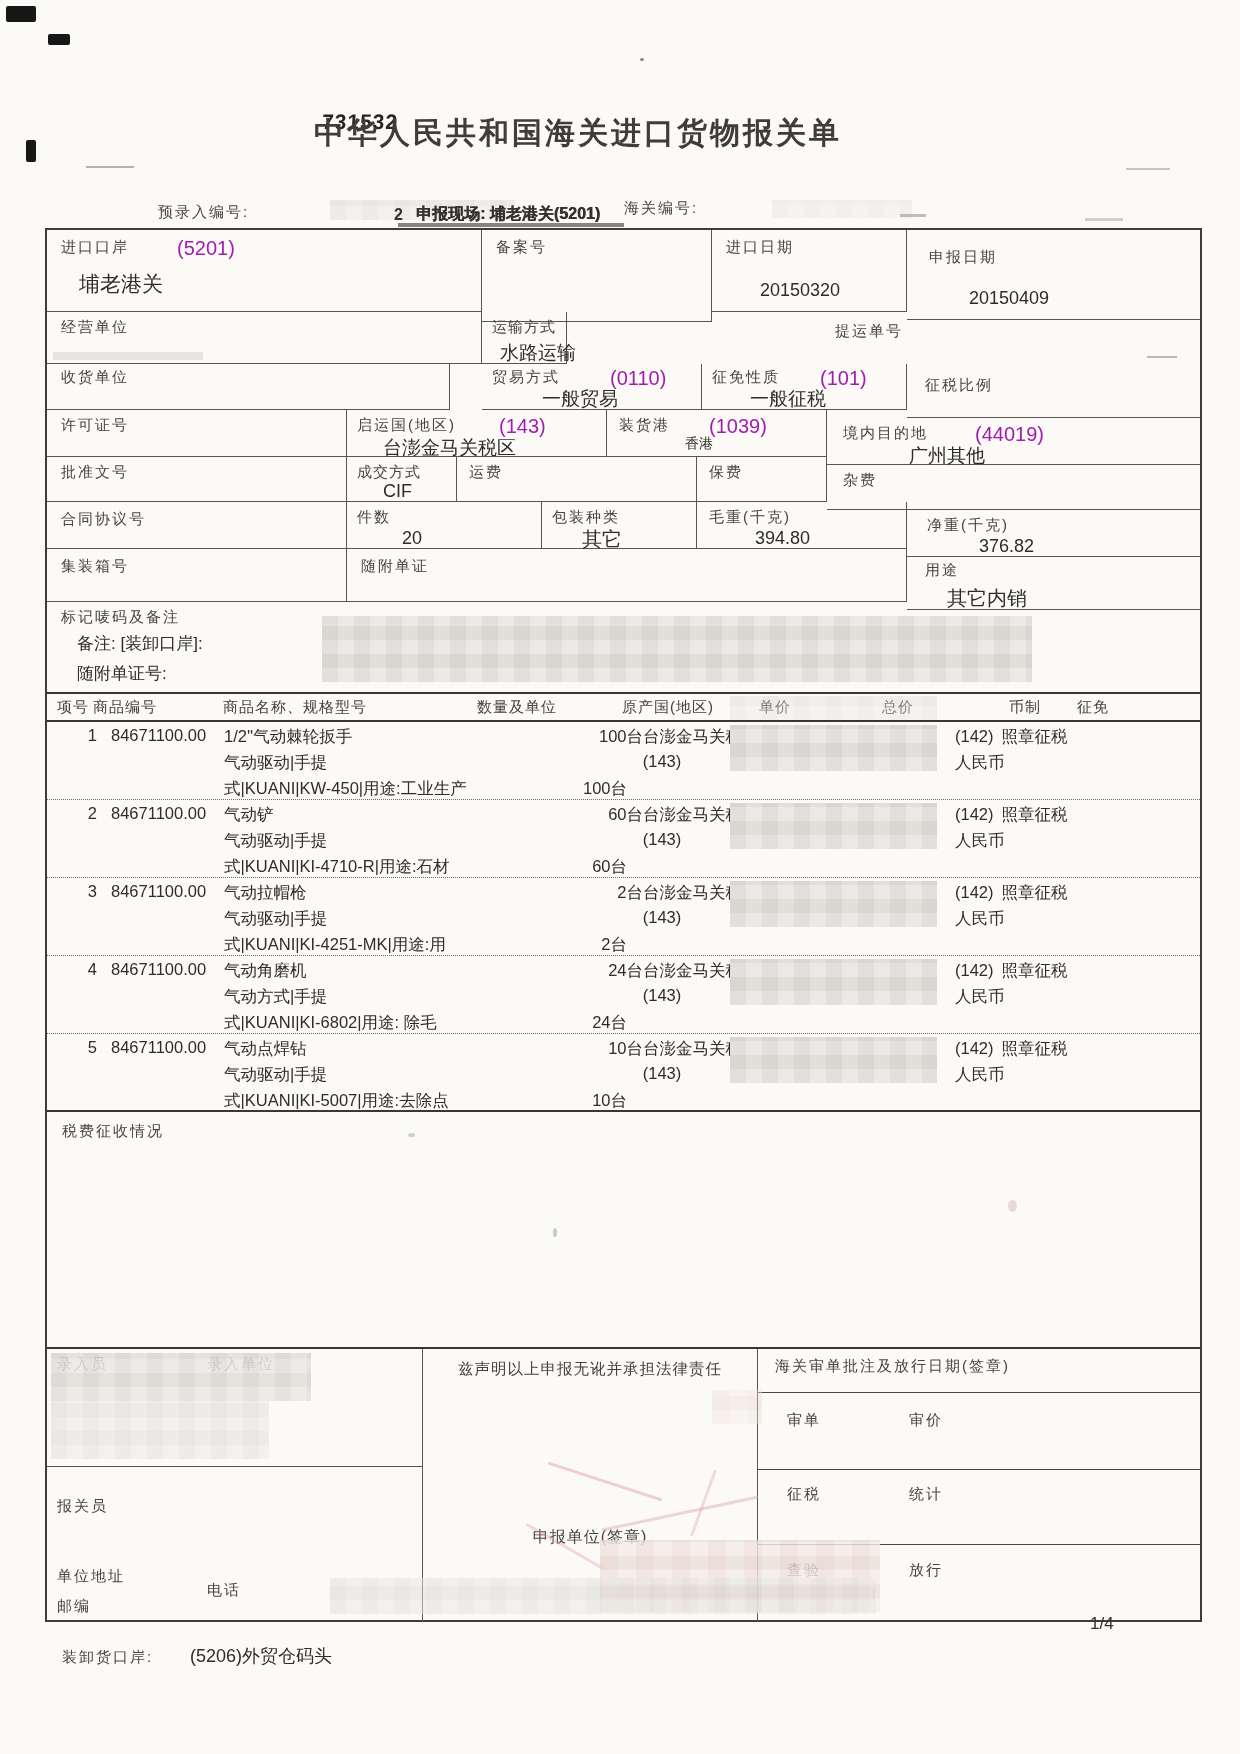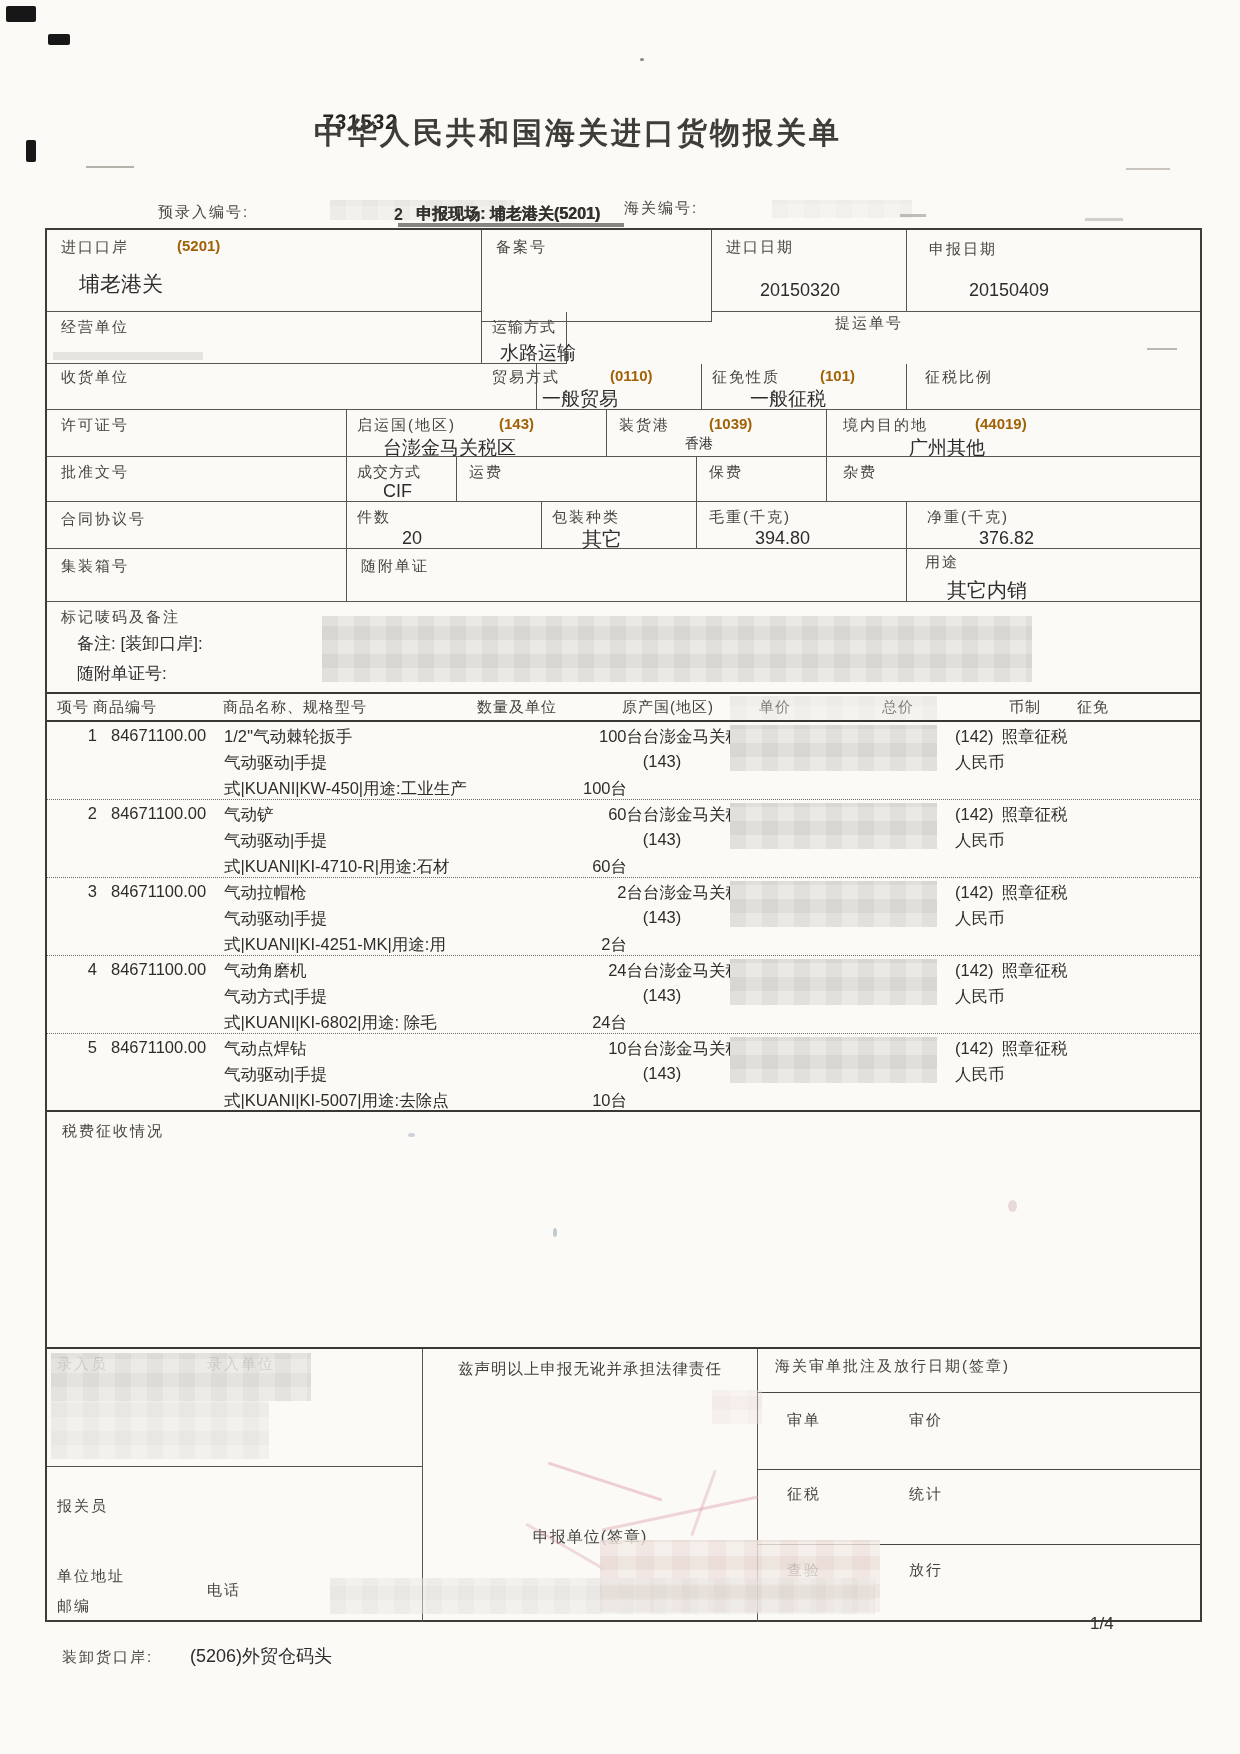--- a/index.html
+++ b/index.html
@@ -3,24 +3,24 @@
 <meta charset="utf-8">
 <style>
   html,body{margin:0;padding:0;background:#e8e8e8;}
   .sheet{
     position:relative;width:1240px;height:1754px;margin:0 auto;
     background:#fbfaf7;overflow:hidden;
     font-family:"Liberation Sans","DejaVu Sans",sans-serif;color:#3b3b3b;
   }
   .abs{position:absolute;}
   .lbl{position:absolute;font-size:15px;letter-spacing:2px;color:#474540;white-space:nowrap;}
-  .code{position:absolute;font-size:15px;color:#a16207;white-space:nowrap;font-weight:bold;}
+  .code{position:absolute;font-size:20px;color:#a21caf;white-space:nowrap;}
   .val{position:absolute;font-size:18px;color:#2d2c2a;white-space:nowrap;}
   .cell{position:absolute;box-sizing:border-box;border-right:1px solid #5a564f;border-bottom:1px solid #5a564f;}
-  .cell.noR{border-right:none;}
+  .cell.noR{border-right:none;margin-top:8px;}
   .cell.noB{border-bottom:none;}
   .mainbox{position:absolute;left:45px;top:228px;width:1153px;height:1390px;border:2px solid #403d38;box-sizing:content-box;}
   .blur{position:absolute;
     background:
       repeating-linear-gradient(90deg, rgba(0,0,0,.04) 0 16px, rgba(0,0,0,0) 16px 32px),
       repeating-linear-gradient(0deg,#ebe9e5 0 14px,#e1dfda 14px 28px);
   }
   .blur.light{opacity:.5;}
   .blur.pink{background:
       repeating-linear-gradient(90deg, rgba(190,120,120,.09) 0 18px, rgba(0,0,0,0) 18px 36px),
@@ -86,21 +86,21 @@
     </div>
     <div class="cell" style="left:435px;top:82px;width:85px;height:52px;">
       <span class="lbl" style="left:10px;top:6px;letter-spacing:1px;">运输方式</span>
       <span class="val" style="left:18px;top:28px;font-size:19px;">水路运输</span>
     </div>
     <div class="cell noR noB" style="left:770px;top:82px;width:383px;height:52px;">
       <span class="lbl" style="left:18px;top:2px;">提运单号</span>
       <span class="abs" style="left:330px;top:36px;width:30px;height:2px;background:#8f8b84;opacity:.6;"></span>
     </div>
 
-    <div class="cell" style="left:0;top:134px;width:490px;height:46px;">
+    <div class="cell" style="left:0;top:134px;width:403px;height:46px;">
       <span class="lbl" style="left:14px;top:4px;">收货单位</span>
     </div>
     <div class="cell" style="left:435px;top:134px;width:220px;height:46px;">
       <span class="lbl" style="left:10px;top:4px;">贸易方式</span>
       <span class="code" style="left:128px;top:3px;">(0110)</span>
       <span class="val" style="left:60px;top:22px;font-size:19px;">一般贸易</span>
     </div>
     <div class="cell" style="left:655px;top:134px;width:205px;height:46px;">
       <span class="lbl" style="left:10px;top:4px;">征免性质</span>
       <span class="code" style="left:118px;top:3px;">(101)</span>

